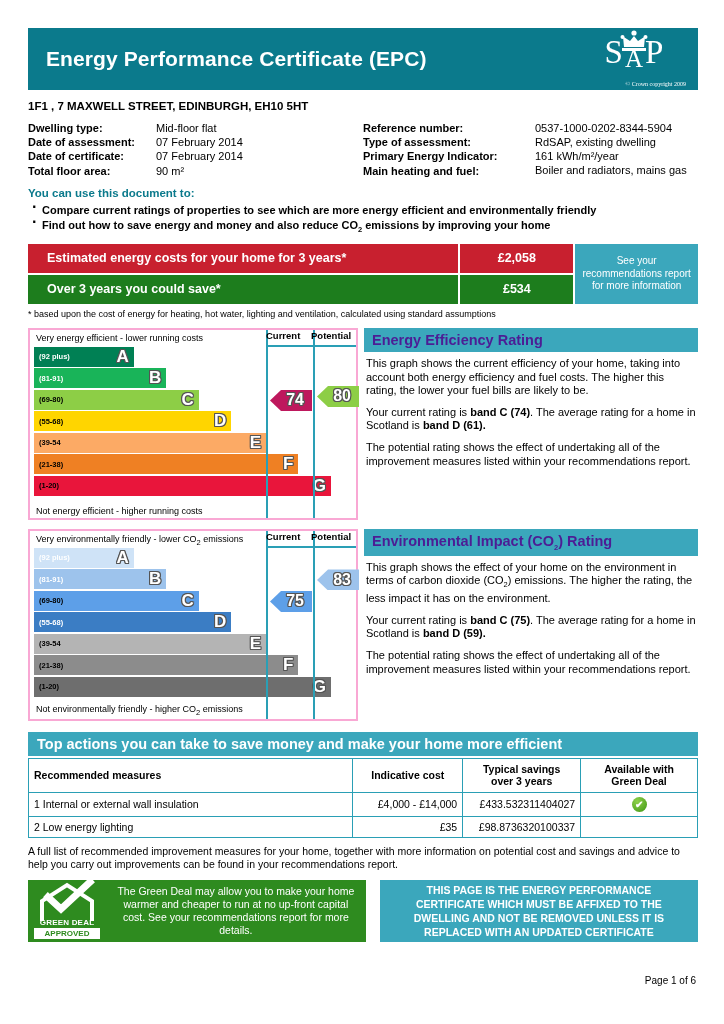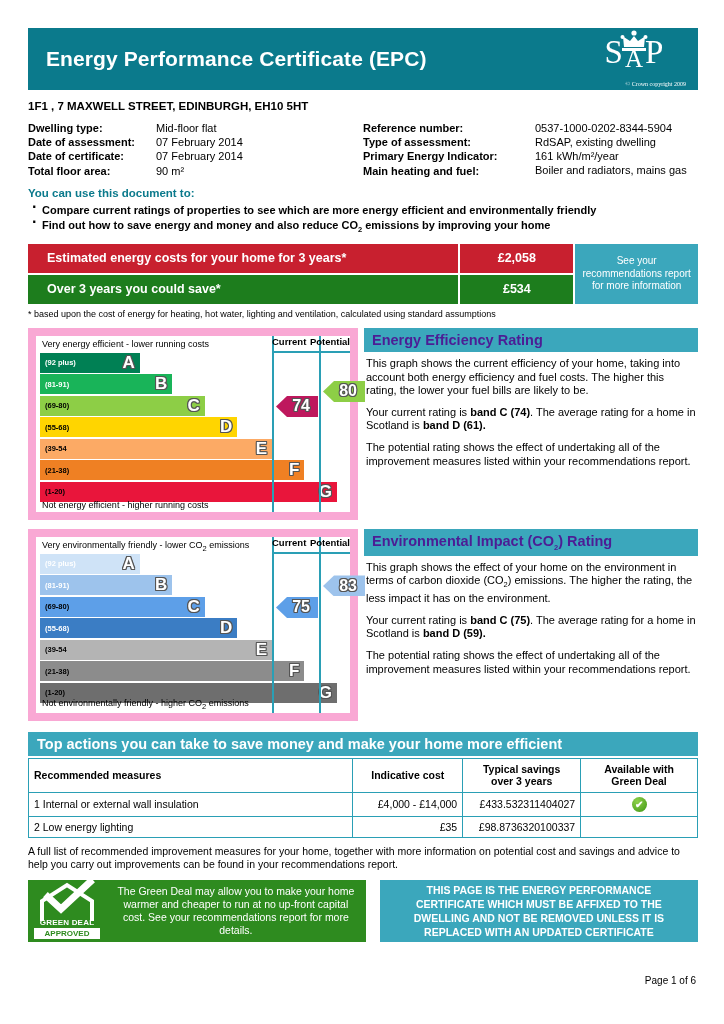--- a/index.html
+++ b/index.html
@@ -65,21 +65,21 @@
               display:flex; align-items:center; justify-content:center; border-left:2px solid #fff;}
   .red { background:#c8202f; }
   .grn { background:#1d7d1d; }
   .see-box { width:123px; margin-left:2px; background:#3ba7bc; color:#fff;
              font-size:10px; line-height:12.5px; text-align:center;
              display:flex; align-items:center; justify-content:center; padding:2px 4px; height:60px;}
   .footnote { font-size:9px; margin-top:3px; }
 
   
   .rating-wrap { display:flex; margin-top:9px; }
-  .chart-box { width:330px; border:8px solid #f9a8d4; position:relative; height:192px; }
+  .chart-box { width:330px; border:2px solid #f9a8d4; position:relative; height:192px; }
   .chart-top { font-size:9px; padding:3px 0 0 6px; }
   .chart-bot { font-size:9px; padding:0 0 0 6px; position:absolute; bottom:2px; left:0;}
   .bands { position:absolute; left:4px; top:17px; width:232px; }
   .band { height:20px; margin-bottom:1.5px; position:relative; display:flex; align-items:center; }
   .band .rng { font-size:7.5px; font-weight:bold; padding-left:5px; }
   .band .ltr { position:absolute; right:5px; top:50%; transform:translateY(-50%);
                font-size:17px; font-weight:bold; font-family:"Liberation Sans", sans-serif;
                color:#fff; text-shadow:-1px 0 #555,0 1px #555,1px 0 #555,0 -1px #555,
                -1px -1px #555,1px 1px #555,-1px 1px #555,1px -1px #555; }
   .band.dark .rng { color:#fff; }
@@ -246,21 +246,21 @@
           </div>
         </div>
       <div class="vline" style="left:236px;"></div>
       <div class="vline" style="left:283px;"></div>
       <div class="hline"></div>
       <div class="colhdrs">
         <div>Current</div>
         <div>Potential</div>
       </div>
       <div class="arrow" id="arrow-e-cur" style="background: #be185d; left: 240px; width: 42px; top: 60px;">74</div>
-      <div class="arrow" id="arrow-e-pot" style="background: rgb(141, 206, 70); left: 287px; width: 42px; top: 45px;">80</div>
+      <div class="arrow" id="arrow-e-pot" style="background: rgb(141, 206, 70); left: 287px; width: 42px; top: 56px;">80</div>
       <div class="chart-bot">Not energy efficient - higher running costs</div>
     </div>
     <div class="txt-box">
       <div class="txt-hd">Energy Efficiency Rating</div>
       <div class="txt-body">
         <p>This graph shows the current efficiency of your home, taking into account both energy efficiency and fuel costs. The higher this rating, the lower your fuel bills are likely to be.</p>
         <p><span>Your current rating is </span><b>band C (74)</b><span>. The average rating for a home in Scotland is </span><b>band D (61).</b></p>
         <p>The potential rating shows the effect of undertaking all of the improvement measures listed within your recommendations report.</p>
       </div>
     </div>

